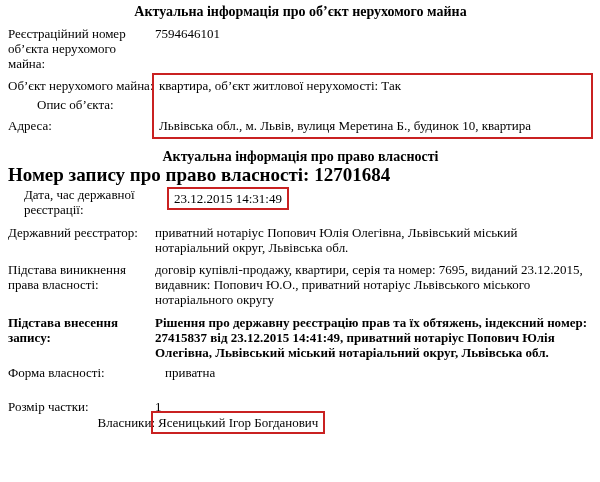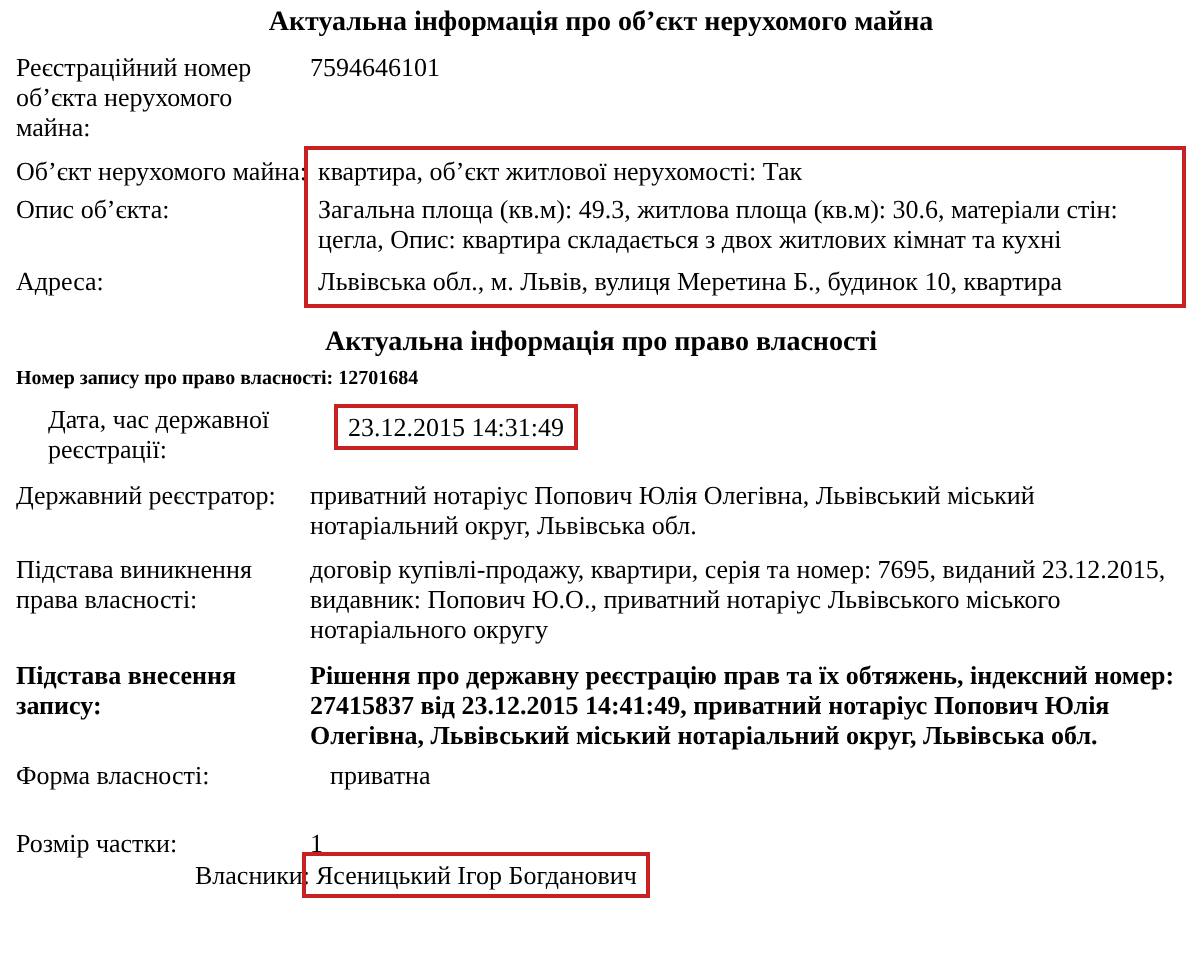--- a/index.html
+++ b/index.html
@@ -15,24 +15,24 @@
   .label{flex:0 0 147px;width:147px;}
   .value{flex:1;min-width:0;}
 
   .row-regnum{margin-top:6px;}
 
   .group{position:relative;margin-top:2px;padding:5px 0 6px 0;}
   .group-box{position:absolute;left:144px;right:0;top:0;bottom:0;
     border:2px solid var(--hl,#c92121);pointer-events:none;}
   .group .value{padding-left:4px;padding-right:12px;}
   .row-object{margin-bottom:4px;}
-  .row-descr{margin-bottom:6px;}
+  .row-descr{margin-bottom:6px;margin-left:29px;}
 
   .title-ownership{margin-top:10px;}
-  .record-line{font-weight:bold;font-size:10px;line-height:15px;margin-top:2px;}
+  .record-line{font-weight:bold;font-size:19px;line-height:15px;margin-top:2px;}
 
   .row-date{margin-top:5px;margin-left:16px;}
   .boxed{display:inline-block;border:2px solid var(--hl,#c92121);
     padding:2px 5px;margin-left:-4px;white-space:nowrap;}
   .row-registrar{margin-top:8px;}
   .row-basis{margin-top:7px;}
   .row-entry{margin-top:8px;font-weight:bold;}
   .row-form{margin-top:5px;gap:10px;}
   .row-share{margin-top:19px;}
   .row-owners{margin-top:-3px;}
@@ -53,21 +53,20 @@
   <div class="group">
     <div class="group-box"></div>
 
     <div class="row row-object">
       <div class="label">Об’єкт нерухомого майна:</div>
       <div class="value">квартира, об’єкт житлової нерухомості: Так</div>
     </div>
 
     <div class="row row-descr">
       <div class="label">Опис об’єкта:</div>
-      <div class="value">Загальна площа (кв.м): 49.3, житлова площа (кв.м): 30.6, матеріали стін: цегла, Опис: квартира складається з двох житлових кімнат та кухні</div>
     </div>
 
     <div class="row row-addr">
       <div class="label">Адреса:</div>
       <div class="value">Львівська обл., м. Львів, вулиця Меретина Б., будинок 10, квартира</div>
     </div>
   </div>
 
   <h1 class="title title-ownership">Актуальна інформація про право власності</h1>
 

